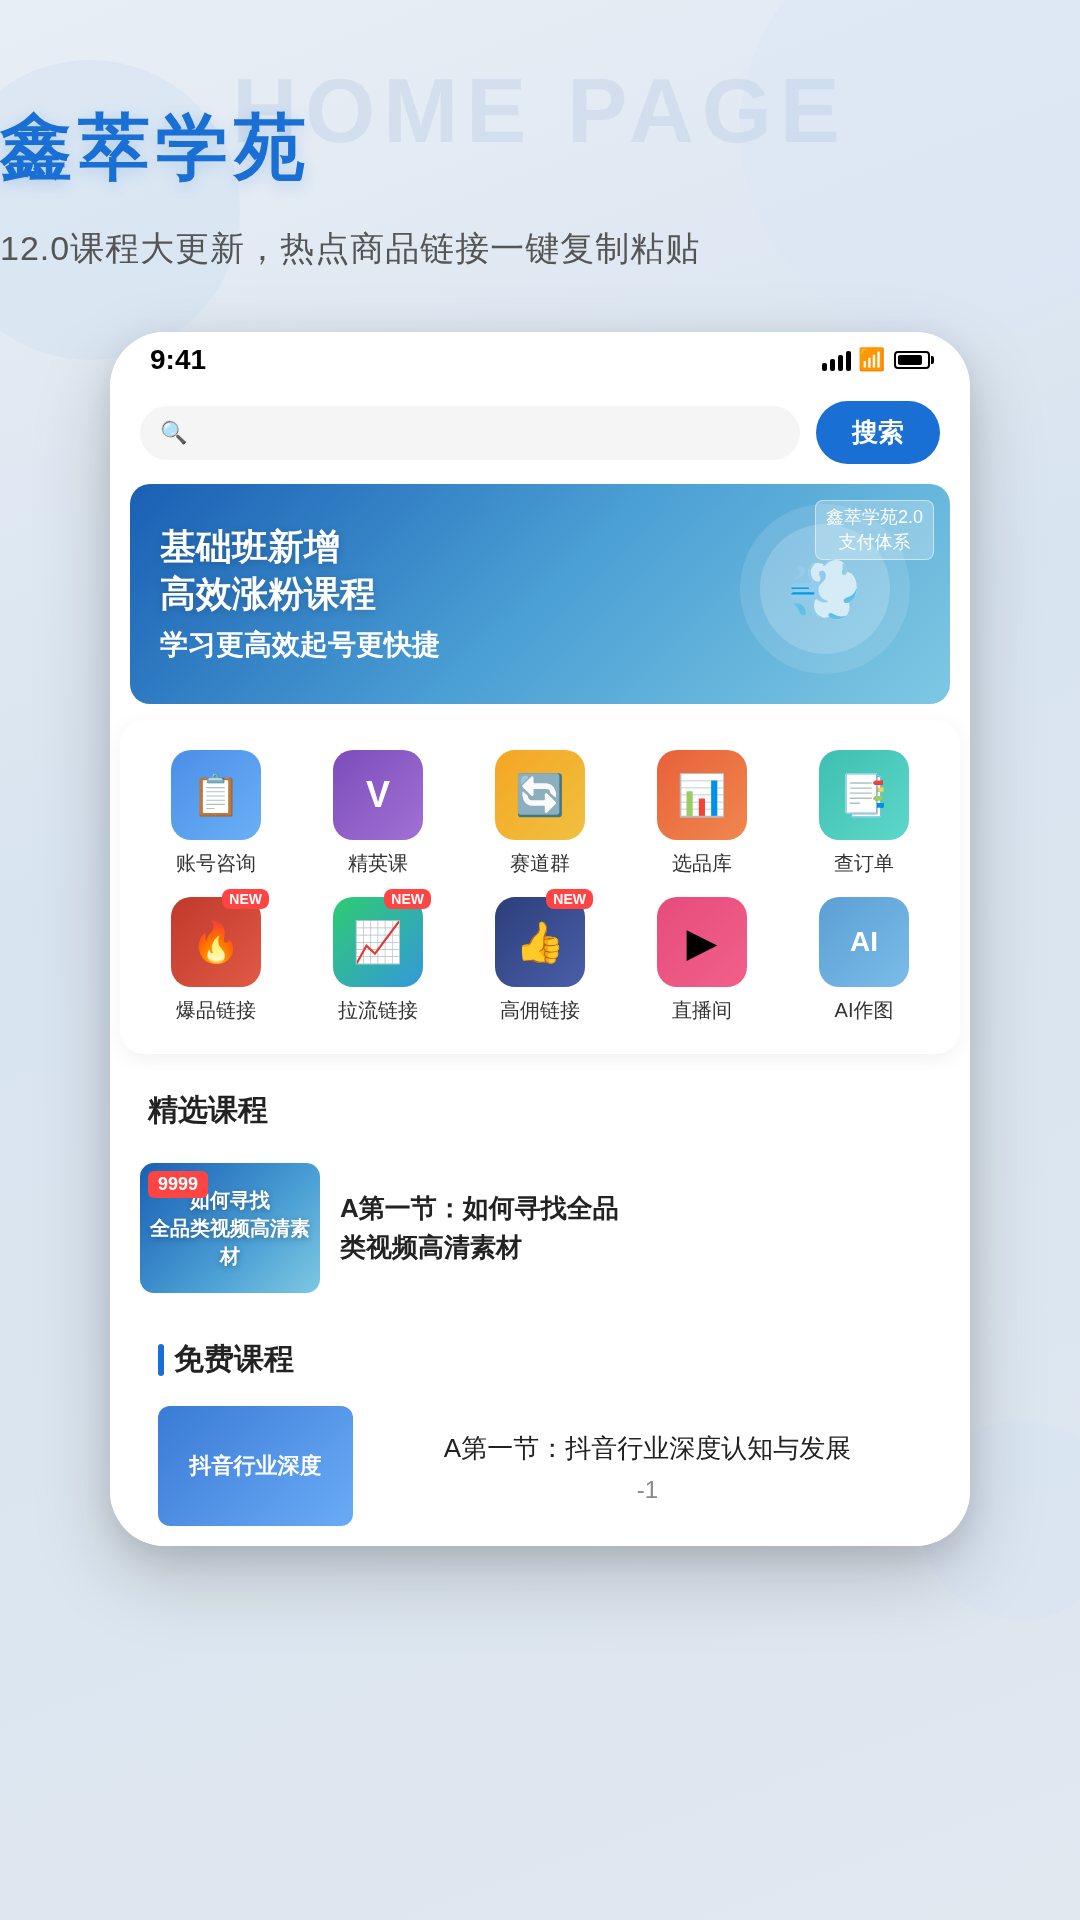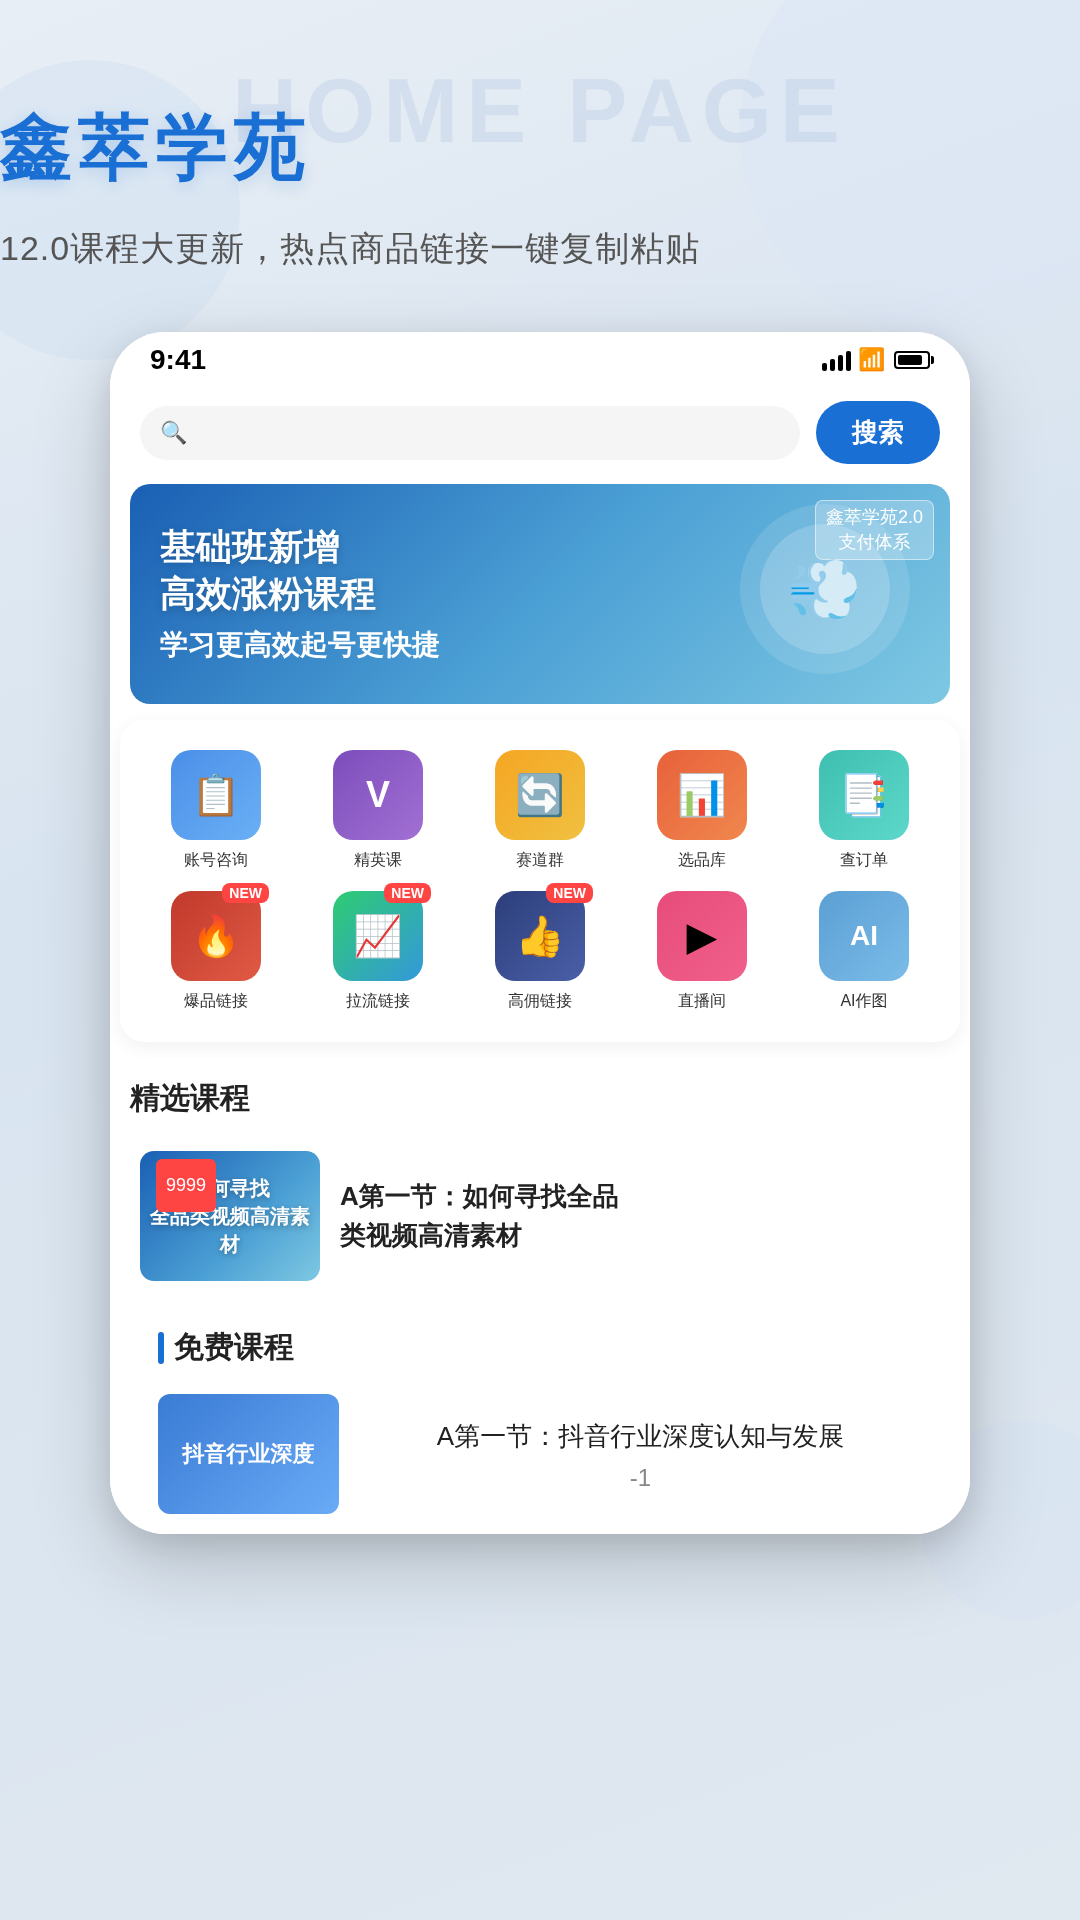--- a/index.html
+++ b/index.html
@@ -311,27 +311,27 @@
       top: -8px;
       right: -8px;
       background: #ff4444;
       color: white;
       font-size: 14px;
       font-weight: 700;
       padding: 2px 7px;
       border-radius: 8px;
     }
     .menu-label {
-      font-size: 16px;
+      font-size: 20px;
       color: #333;
     }
 
     
     .section-title-bar {
-      padding: 20px 20px 16px;
+      padding: 20px 38px 16px;
       background: white;
     }
     .section-title {
       font-size: 30px;
       font-weight: 700;
       color: #222;
     }
     .course-item {
       display: flex;
       gap: 20px;
@@ -361,26 +361,26 @@
       font-size: 20px;
       font-weight: 900;
       text-align: center;
       padding: 10px;
       line-height: 1.4;
       text-shadow: 0 2px 6px rgba(0,0,0,0.3);
     }
     .course-badge {
       position: absolute;
       top: 8px;
-      left: 16px;
+      left: 8px;
       background: #ff4444;
       color: white;
       font-size: 18px;
-      font-weight: 400;
-      padding: 16px 10px;
+      font-weight: 700;
+      padding: 3px 10px;
       border-radius: 6px;
     }
     .course-info {
       flex: 1;
     }
     .course-title {
       font-size: 26px;
       font-weight: 600;
       color: #222;
       line-height: 1.5;
@@ -409,21 +409,21 @@
       font-weight: 700;
       color: #222;
     }
     .free-course-item {
       display: flex;
       gap: 20px;
       align-items: center;
       padding: 10px 0;
     }
     .free-thumb {
-      width: 181px;
+      width: 195px;
       height: 120px;
       border-radius: 12px;
       overflow: hidden;
       flex-shrink: 0;
       background: linear-gradient(135deg, #3a7bd5, #6aabf7);
       display: flex;
       align-items: center;
       justify-content: center;
     }
     .free-thumb-text {

